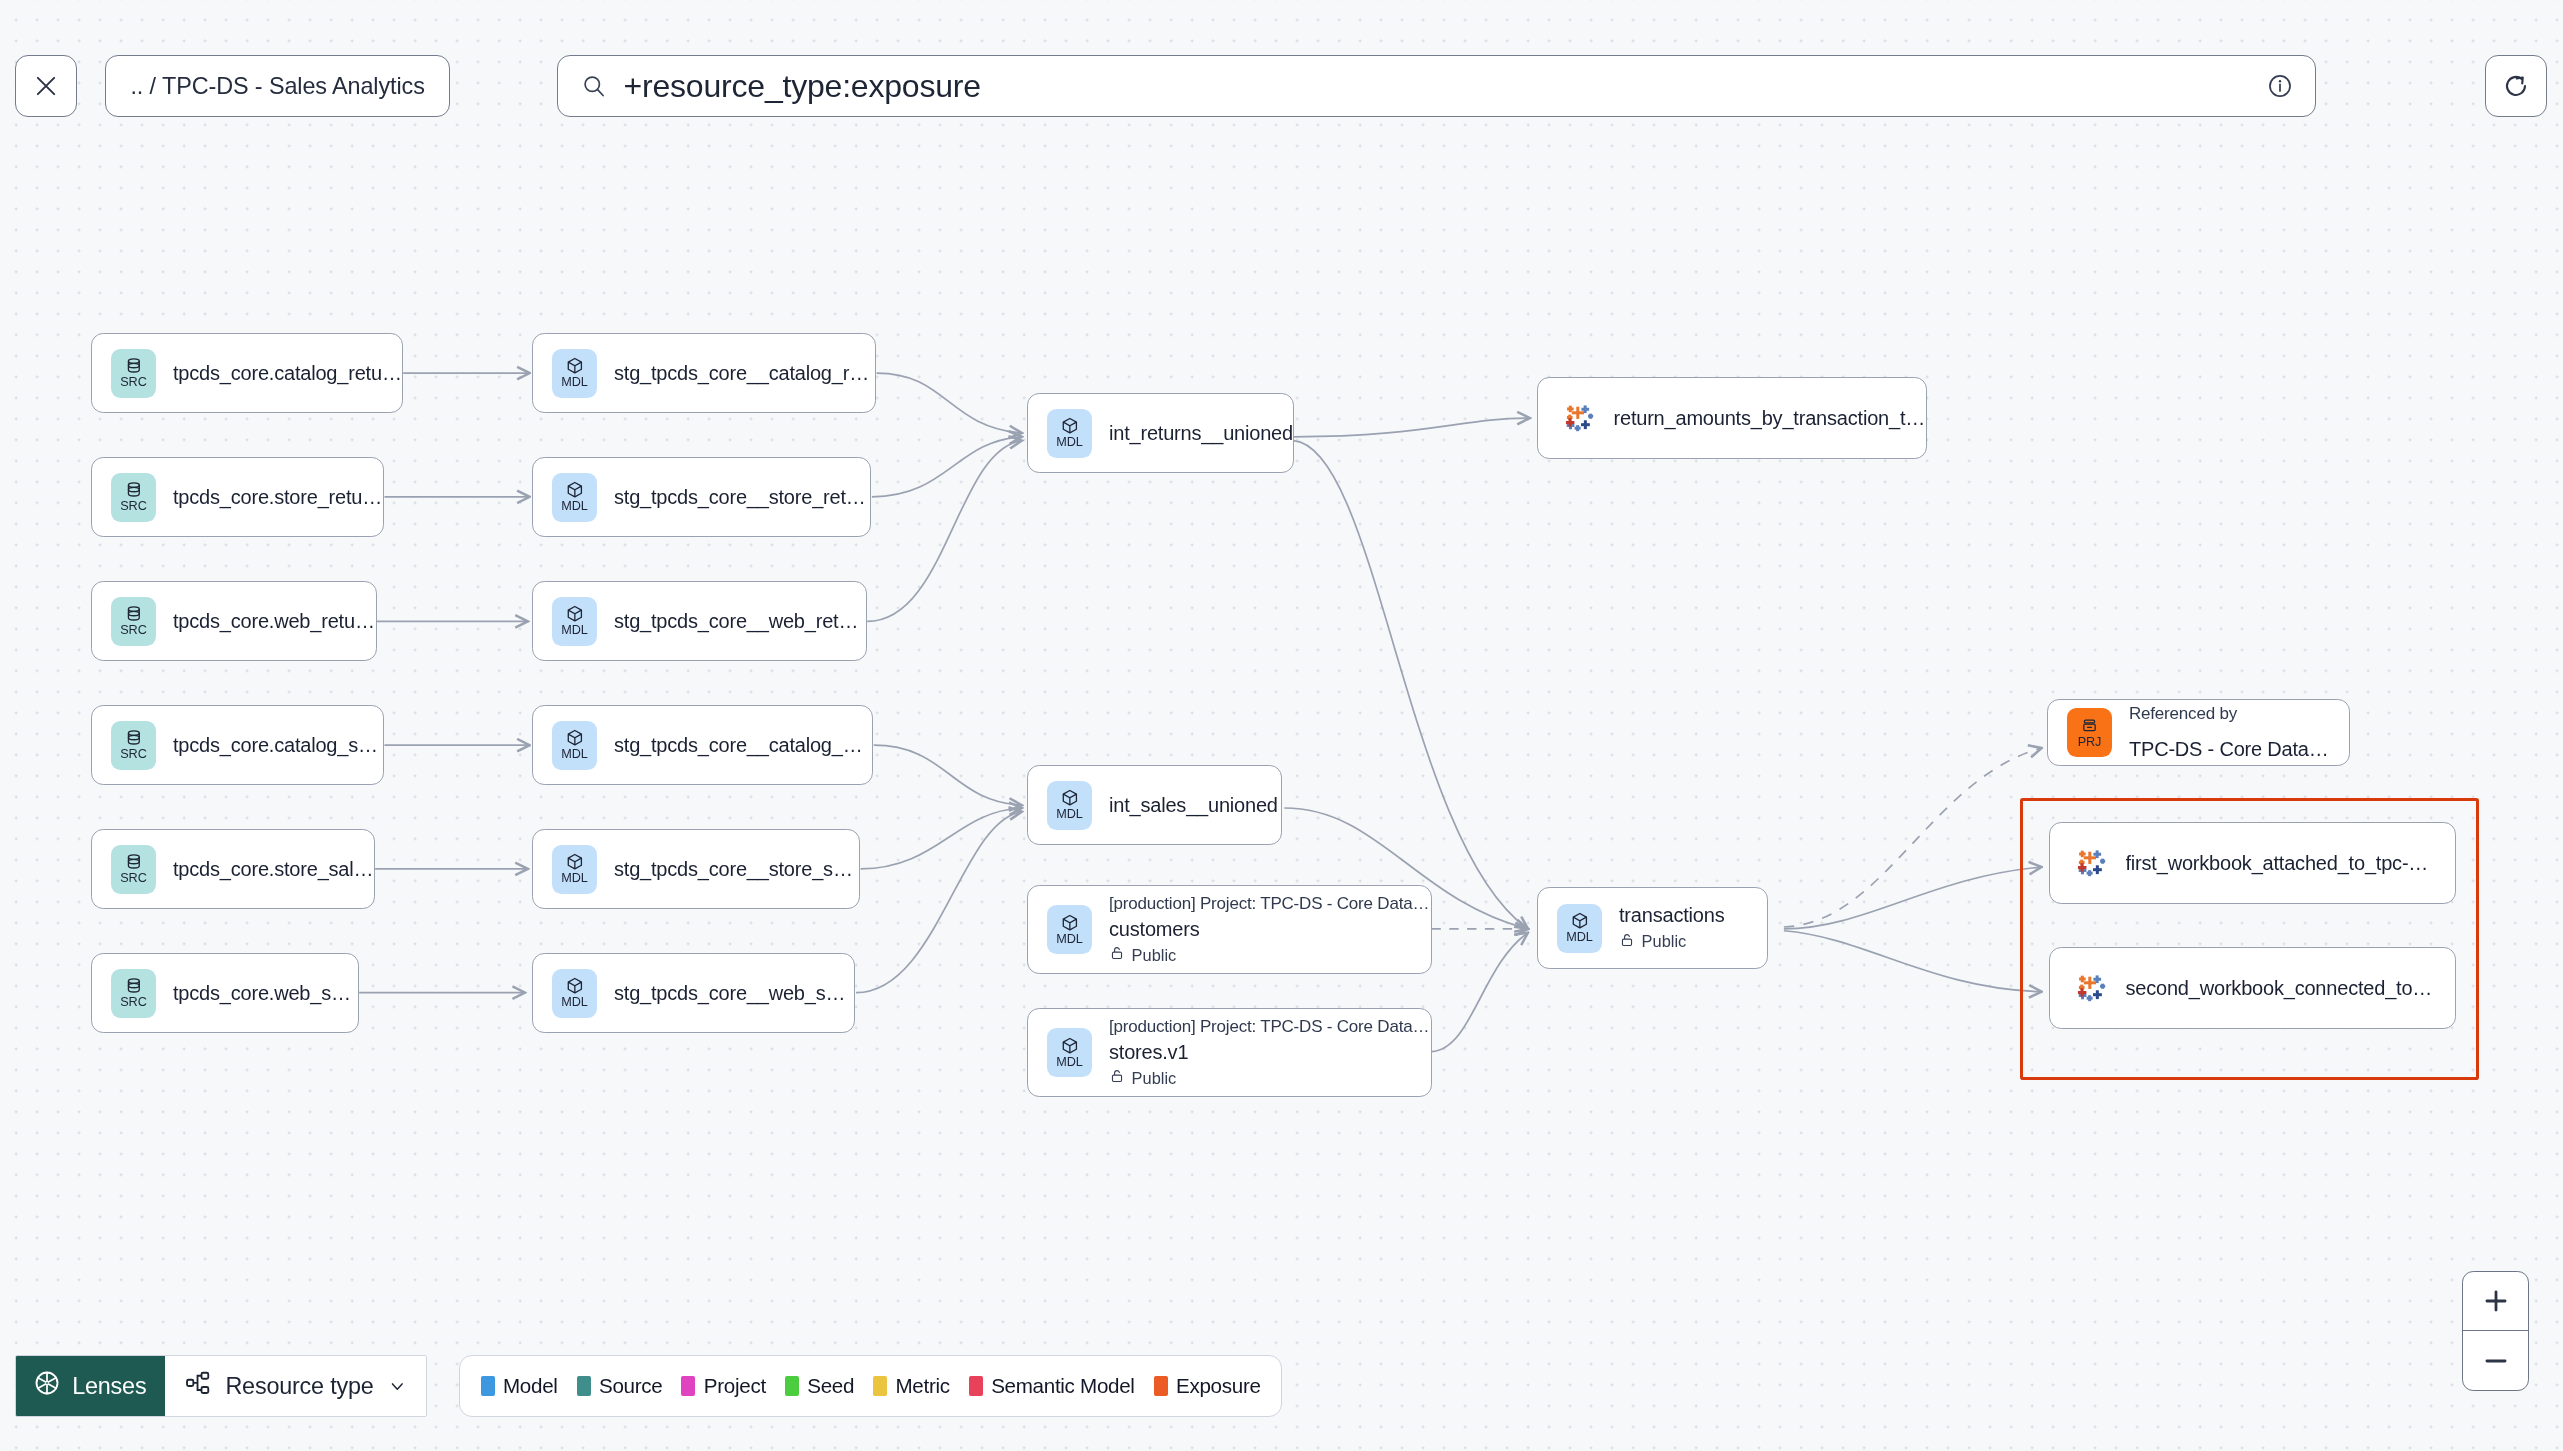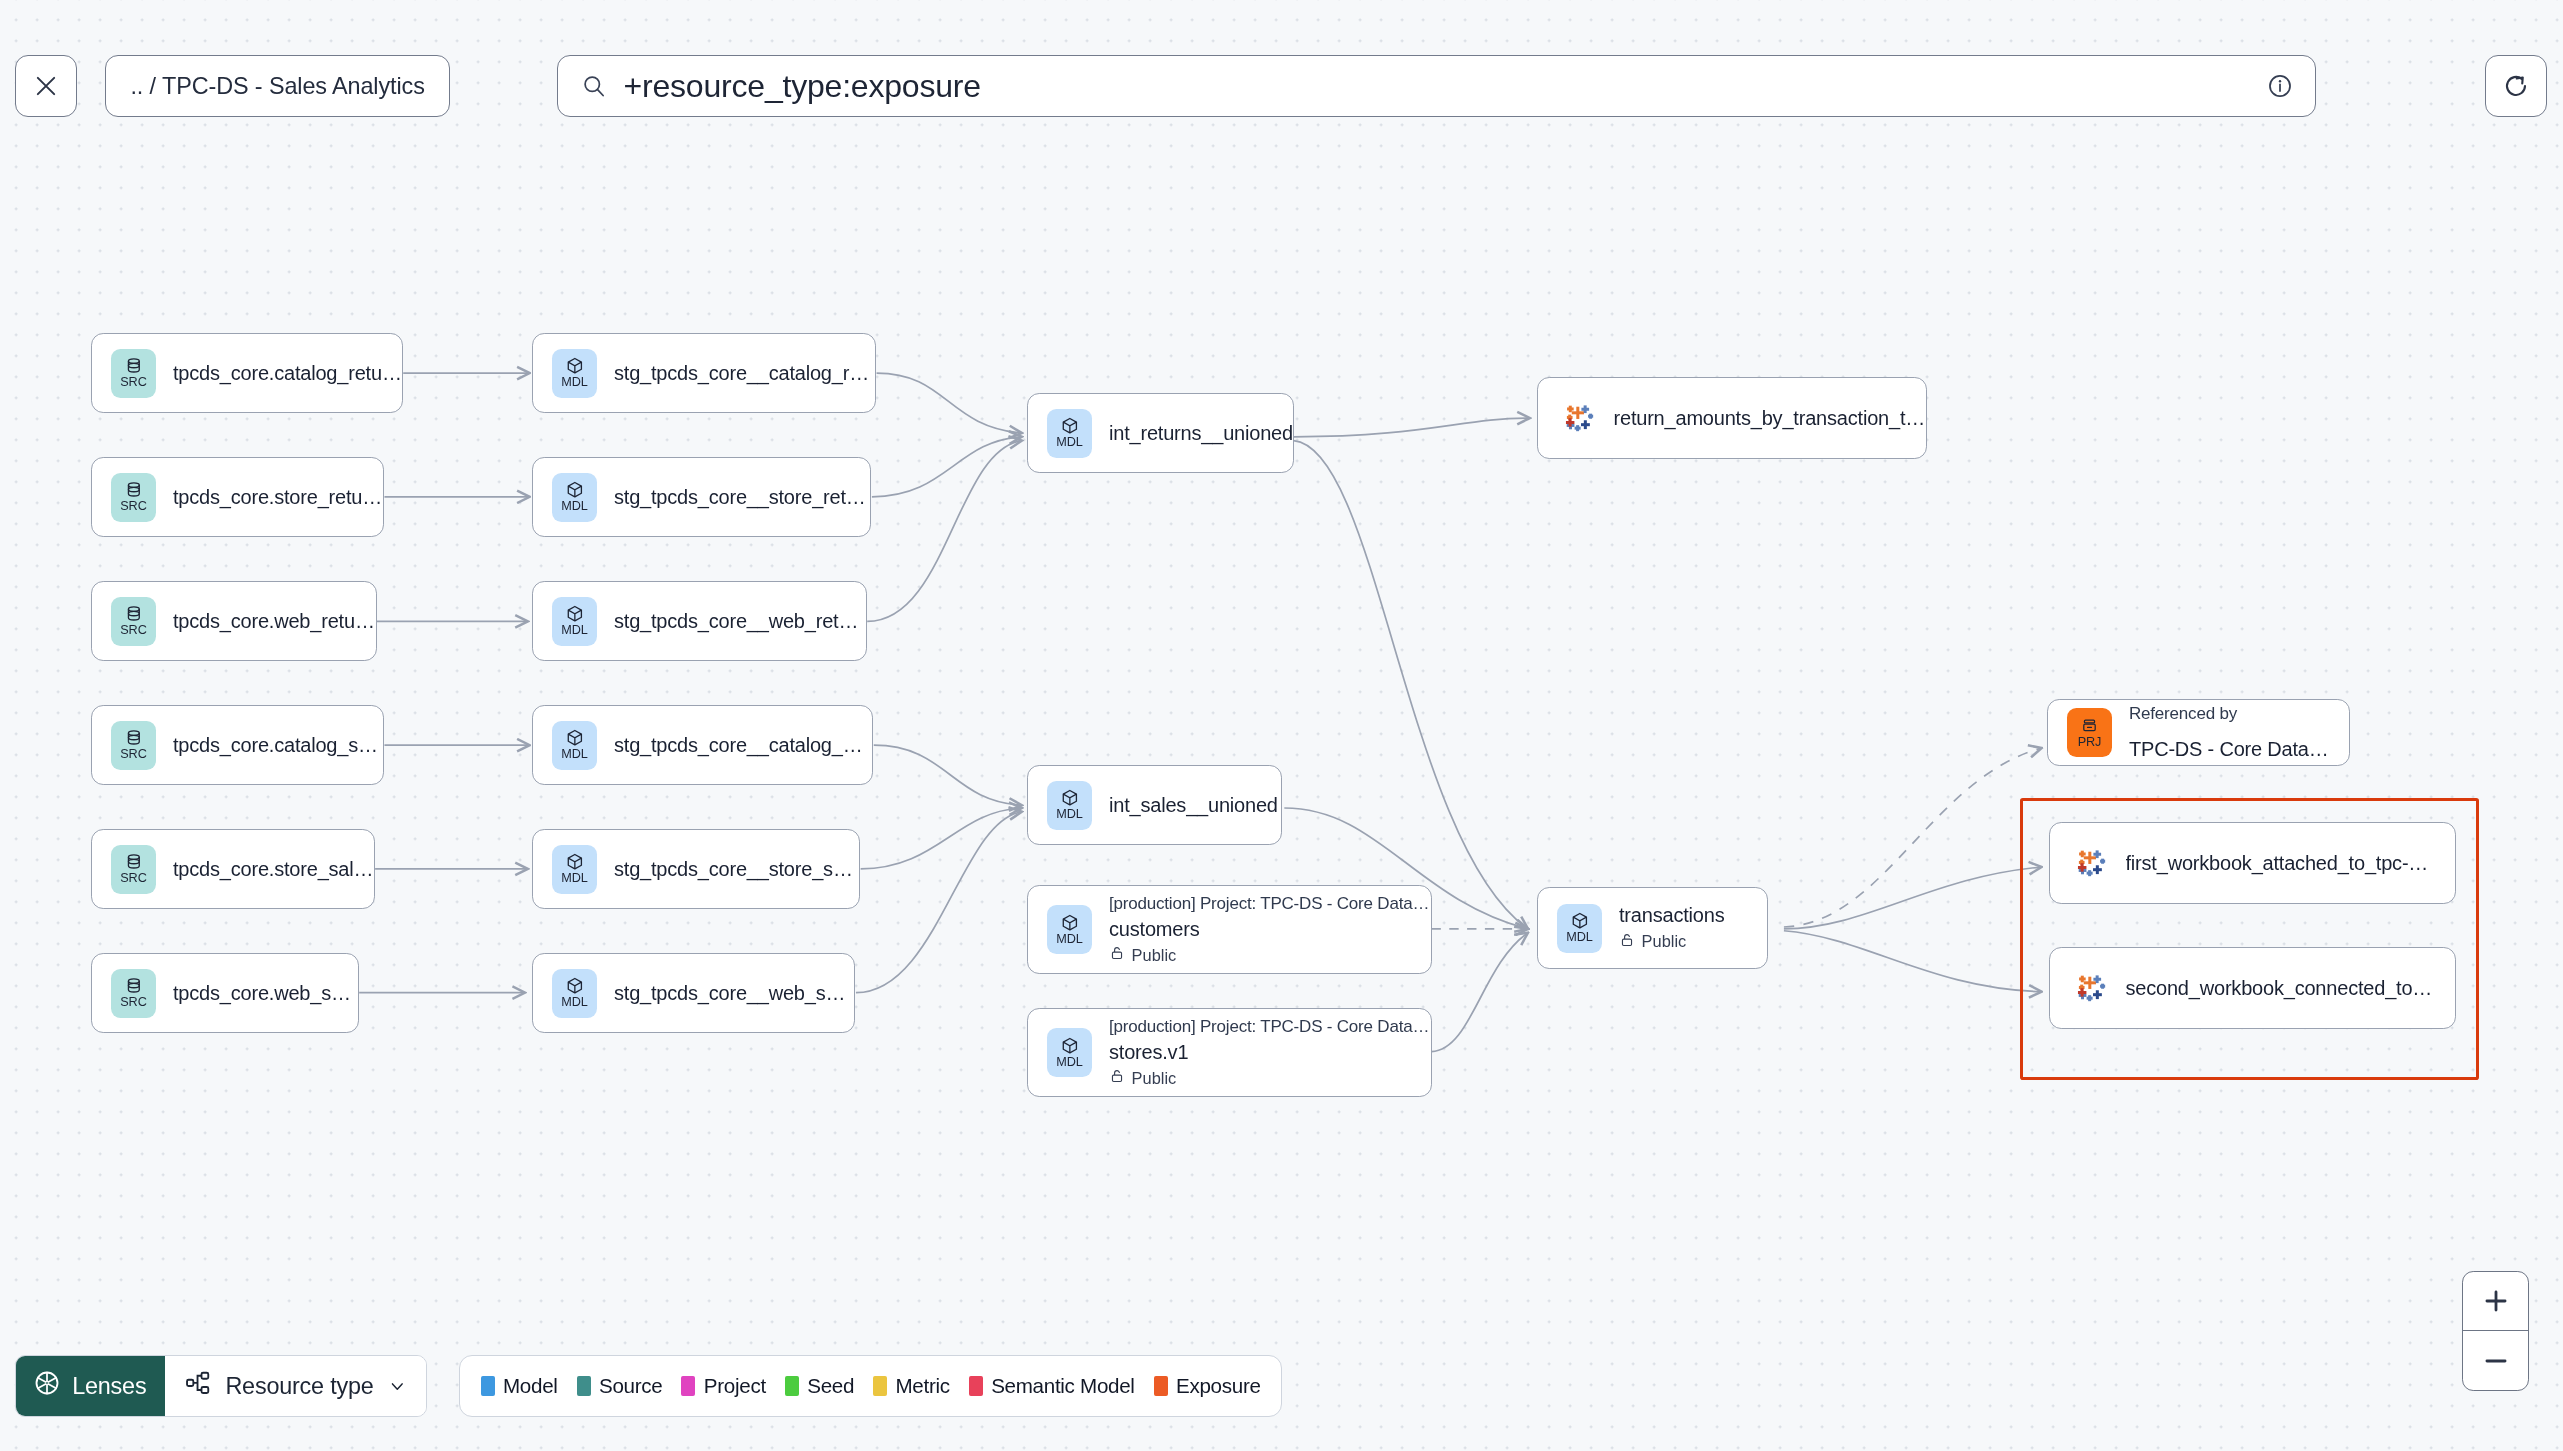--- a/index.html
+++ b/index.html
@@ -96,21 +96,21 @@
 
   .hl-box {
     position: absolute;
     border: 3.7px solid #d93a0c;
     border-radius: 2.8px;
     z-index: 5;
   }
   #lenses-group {
     position: absolute; left: 15px; top: 1355px;
     height: 62px; display: flex; align-items: stretch;
-    border-radius: 10px; overflow: hidden;
+    border-radius: 2px; overflow: hidden;
     border: 1.3px solid #cfd5de;
     background: #fff;
   }
   #lenses-btn {
     background: #1f5a52; color: #fff;
     display: flex; align-items: center; gap: 11.2px;
     padding: 0 19px 0 17px;
     font-size: 23.4px; letter-spacing: -0.2px;
   }
   #resource-type-btn {

